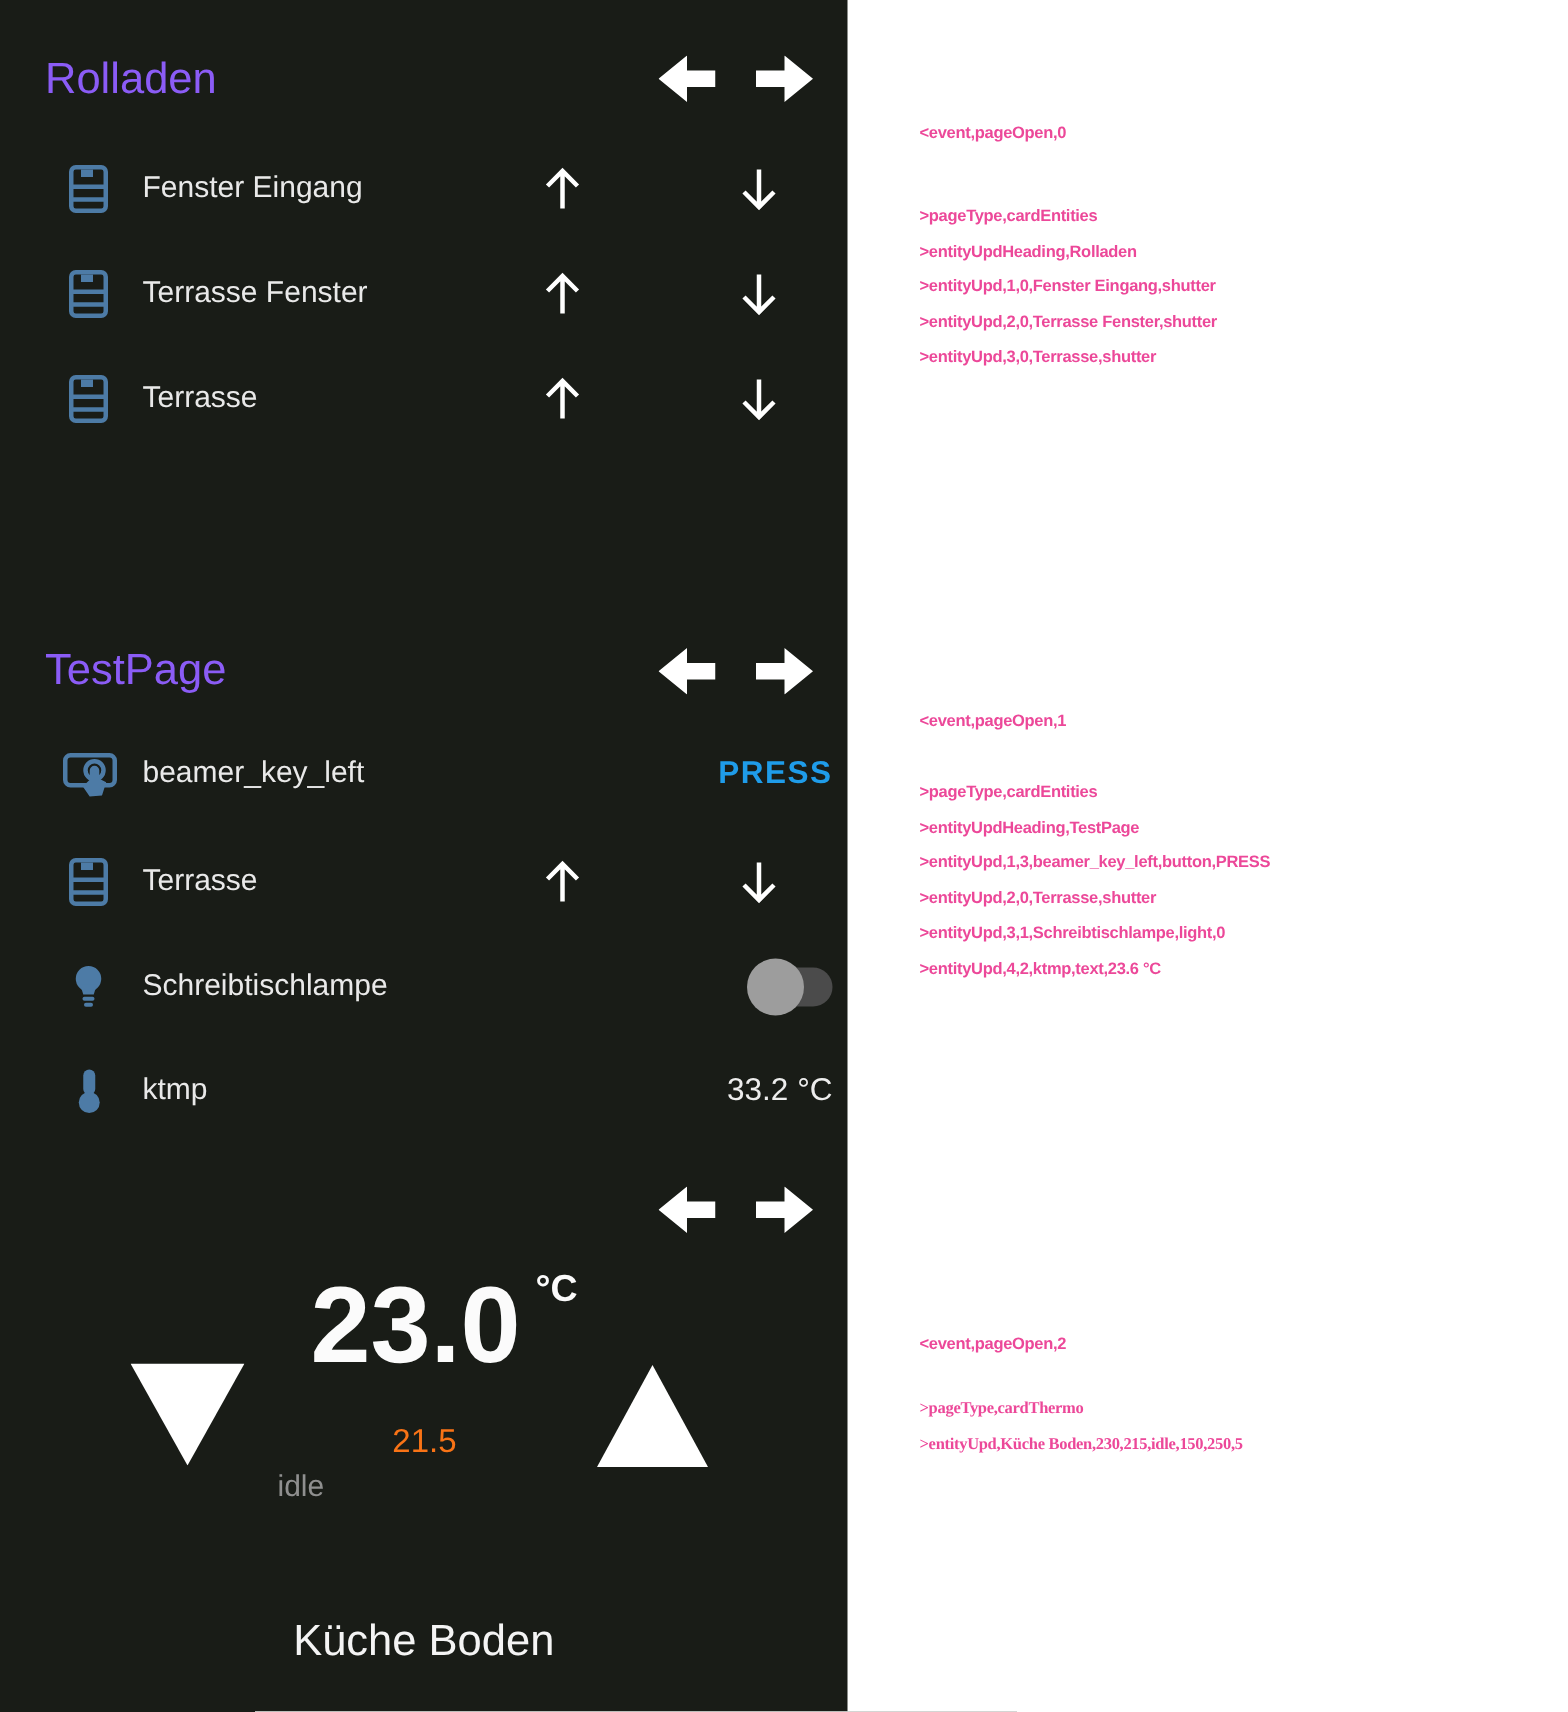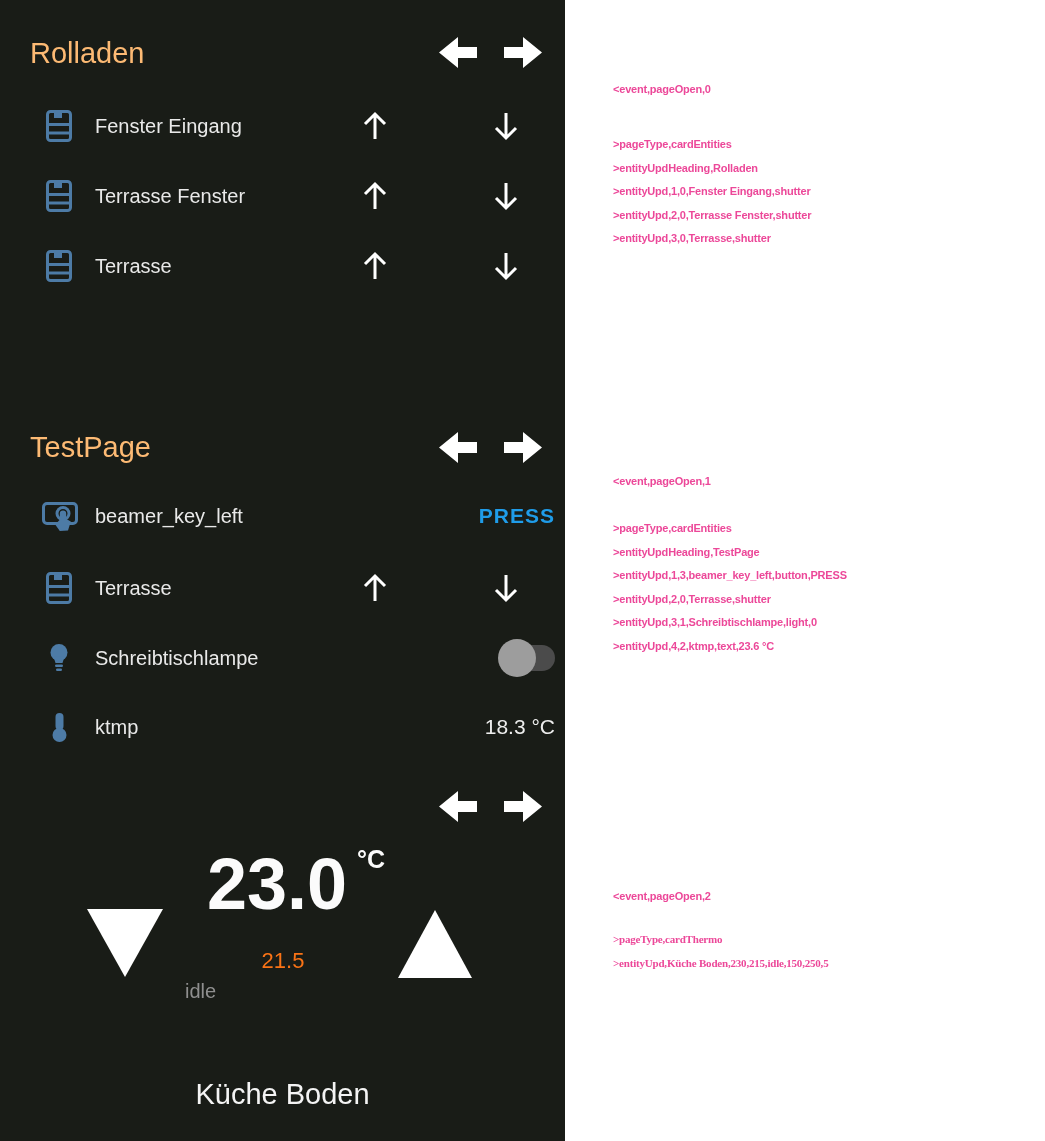--- a/index.html
+++ b/index.html
@@ -1,21 +1,21 @@
 <!DOCTYPE html>
 <html><head>
 <meta charset="utf-8">
 <style>
   html,body{margin:0;padding:0;background:#fff;}
   .page{position:relative;width:1045px;height:1141px;background:#ffffff;
         font-family:"Liberation Sans",sans-serif;overflow:hidden;}
   .screen{position:absolute;left:0;top:0;width:565px;height:1141px;background:#191c17;}
 
   
-  .card-title{position:absolute;left:30px;color:#fdba74;font-size:29px;line-height:34px;white-space:nowrap;}
+  .card-title{position:absolute;left:30px;color:#8b5cf6;font-size:29px;line-height:34px;white-space:nowrap;}
   .title-1{top:36px;}
   .title-2{top:430px;}
 
   
   .nav{position:absolute;right:23px;display:flex;gap:27px;}
   .nav-1{top:37px;} .nav-2{top:432px;} .nav-3{top:791px;}
   .nav svg{width:38px;height:31px;display:block;fill:#ffffff;}
 
   
   .row{position:absolute;left:0;width:565px;height:70px;padding-left:28px;}
@@ -212,21 +212,21 @@
     </div>
 
     <div class="row" style="top:692px">
       <span class="entity-icon" style="left:51px">
         <svg width="17" height="31" viewBox="0 0 17 31">
             <rect x="4.5" y="1.5" width="8" height="17" rx="4" fill="currentColor"></rect>
             <circle cx="8.5" cy="23.5" r="7" fill="currentColor"></circle>
           </svg>
       </span>
       <span class="label">ktmp</span>
-      <span class="value">18.3 °C</span>
+      <span class="value">33.2 °C</span>
     </div>
 
     <div class="nav nav-3">
       <span>
         <svg viewBox="0 0 38 31">
             <polygon points="38,10 19,10 19,0 0,15.5 19,31 19,21 38,21"></polygon>
           </svg>
       </span>
       <span>
         <svg viewBox="0 0 38 31">

